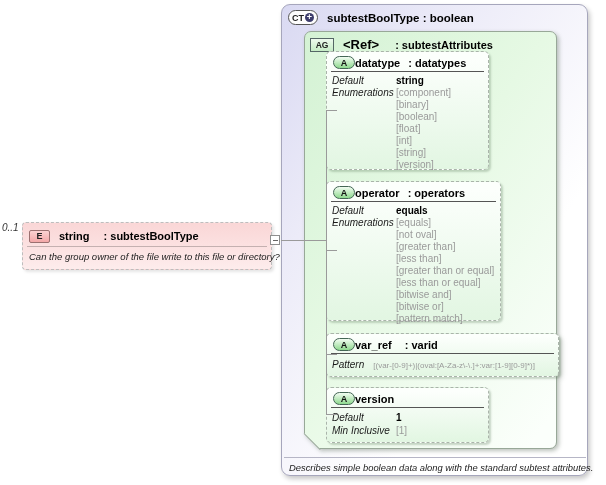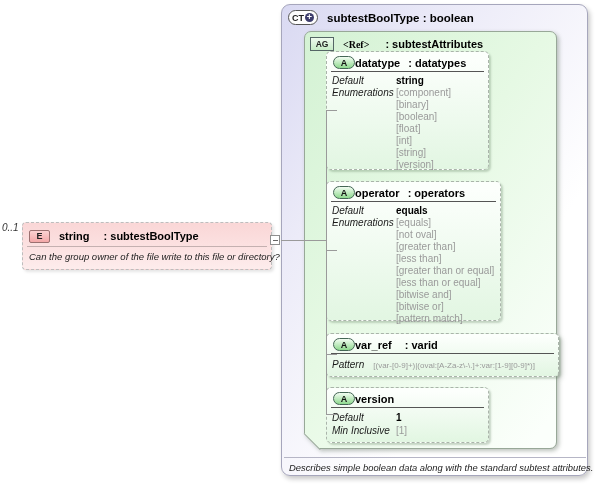--- a/index.html
+++ b/index.html
@@ -47,21 +47,21 @@
            filter:drop-shadow(2px 2px 2px rgba(60,80,60,.35));}
   .ag-bg{position:absolute;inset:0;box-sizing:border-box;border:1px solid #98a898;border-radius:7px;
          background:linear-gradient(125deg,var(--ag-bg,#d4f2d4) 0%,#e6f9e4 45%,#fbfffb 95%);
          clip-path:polygon(0 0,100% 0,100% 100%,16px 100%,0 calc(100% - 16px));}
   .ag-bevel{position:absolute;left:0px;top:calc(100% - 16.5px);width:23px;height:1px;background:#98a898;
             transform:rotate(45deg);transform-origin:left center;}
   .ag-header{position:absolute;left:6px;top:6px;display:flex;align-items:center;}
   .badge-ag{width:24px;height:14px;border:1px solid #566;border-radius:0;
             background:linear-gradient(to bottom,#eefaee,#c6ecc6);
             font-size:8.5px;font-weight:bold;color:#222;}
-  .ag-name{margin-left:9px;font-weight:bold;font-size:10px;font-family:Liberation Serif, serif;}
+  .ag-name{margin-left:9px;font-weight:bold;font-size:13px;}
   .ag-type{margin-left:16px;font-weight:bold;font-size:11px;}
 
   
   .attr-box{position:absolute;box-sizing:border-box;border:1px dashed #aab4aa;border-radius:5px;
             background:linear-gradient(to bottom,#fcfffc 6%,var(--attr-bg,#e2f6e2));
             box-shadow:2px 2px 2px rgba(90,120,90,.30);}
   .attr-header{display:flex;align-items:center;margin:0 4px;padding:4px 2px 2px;border-bottom:1px solid #555;}
   .badge-a{width:22px;height:13px;border:1px solid #465;border-radius:7px;
            background:linear-gradient(to bottom,#f2fdf2,var(--badge-green,#8fd98f));
            font-size:9px;font-weight:bold;color:#111;}

